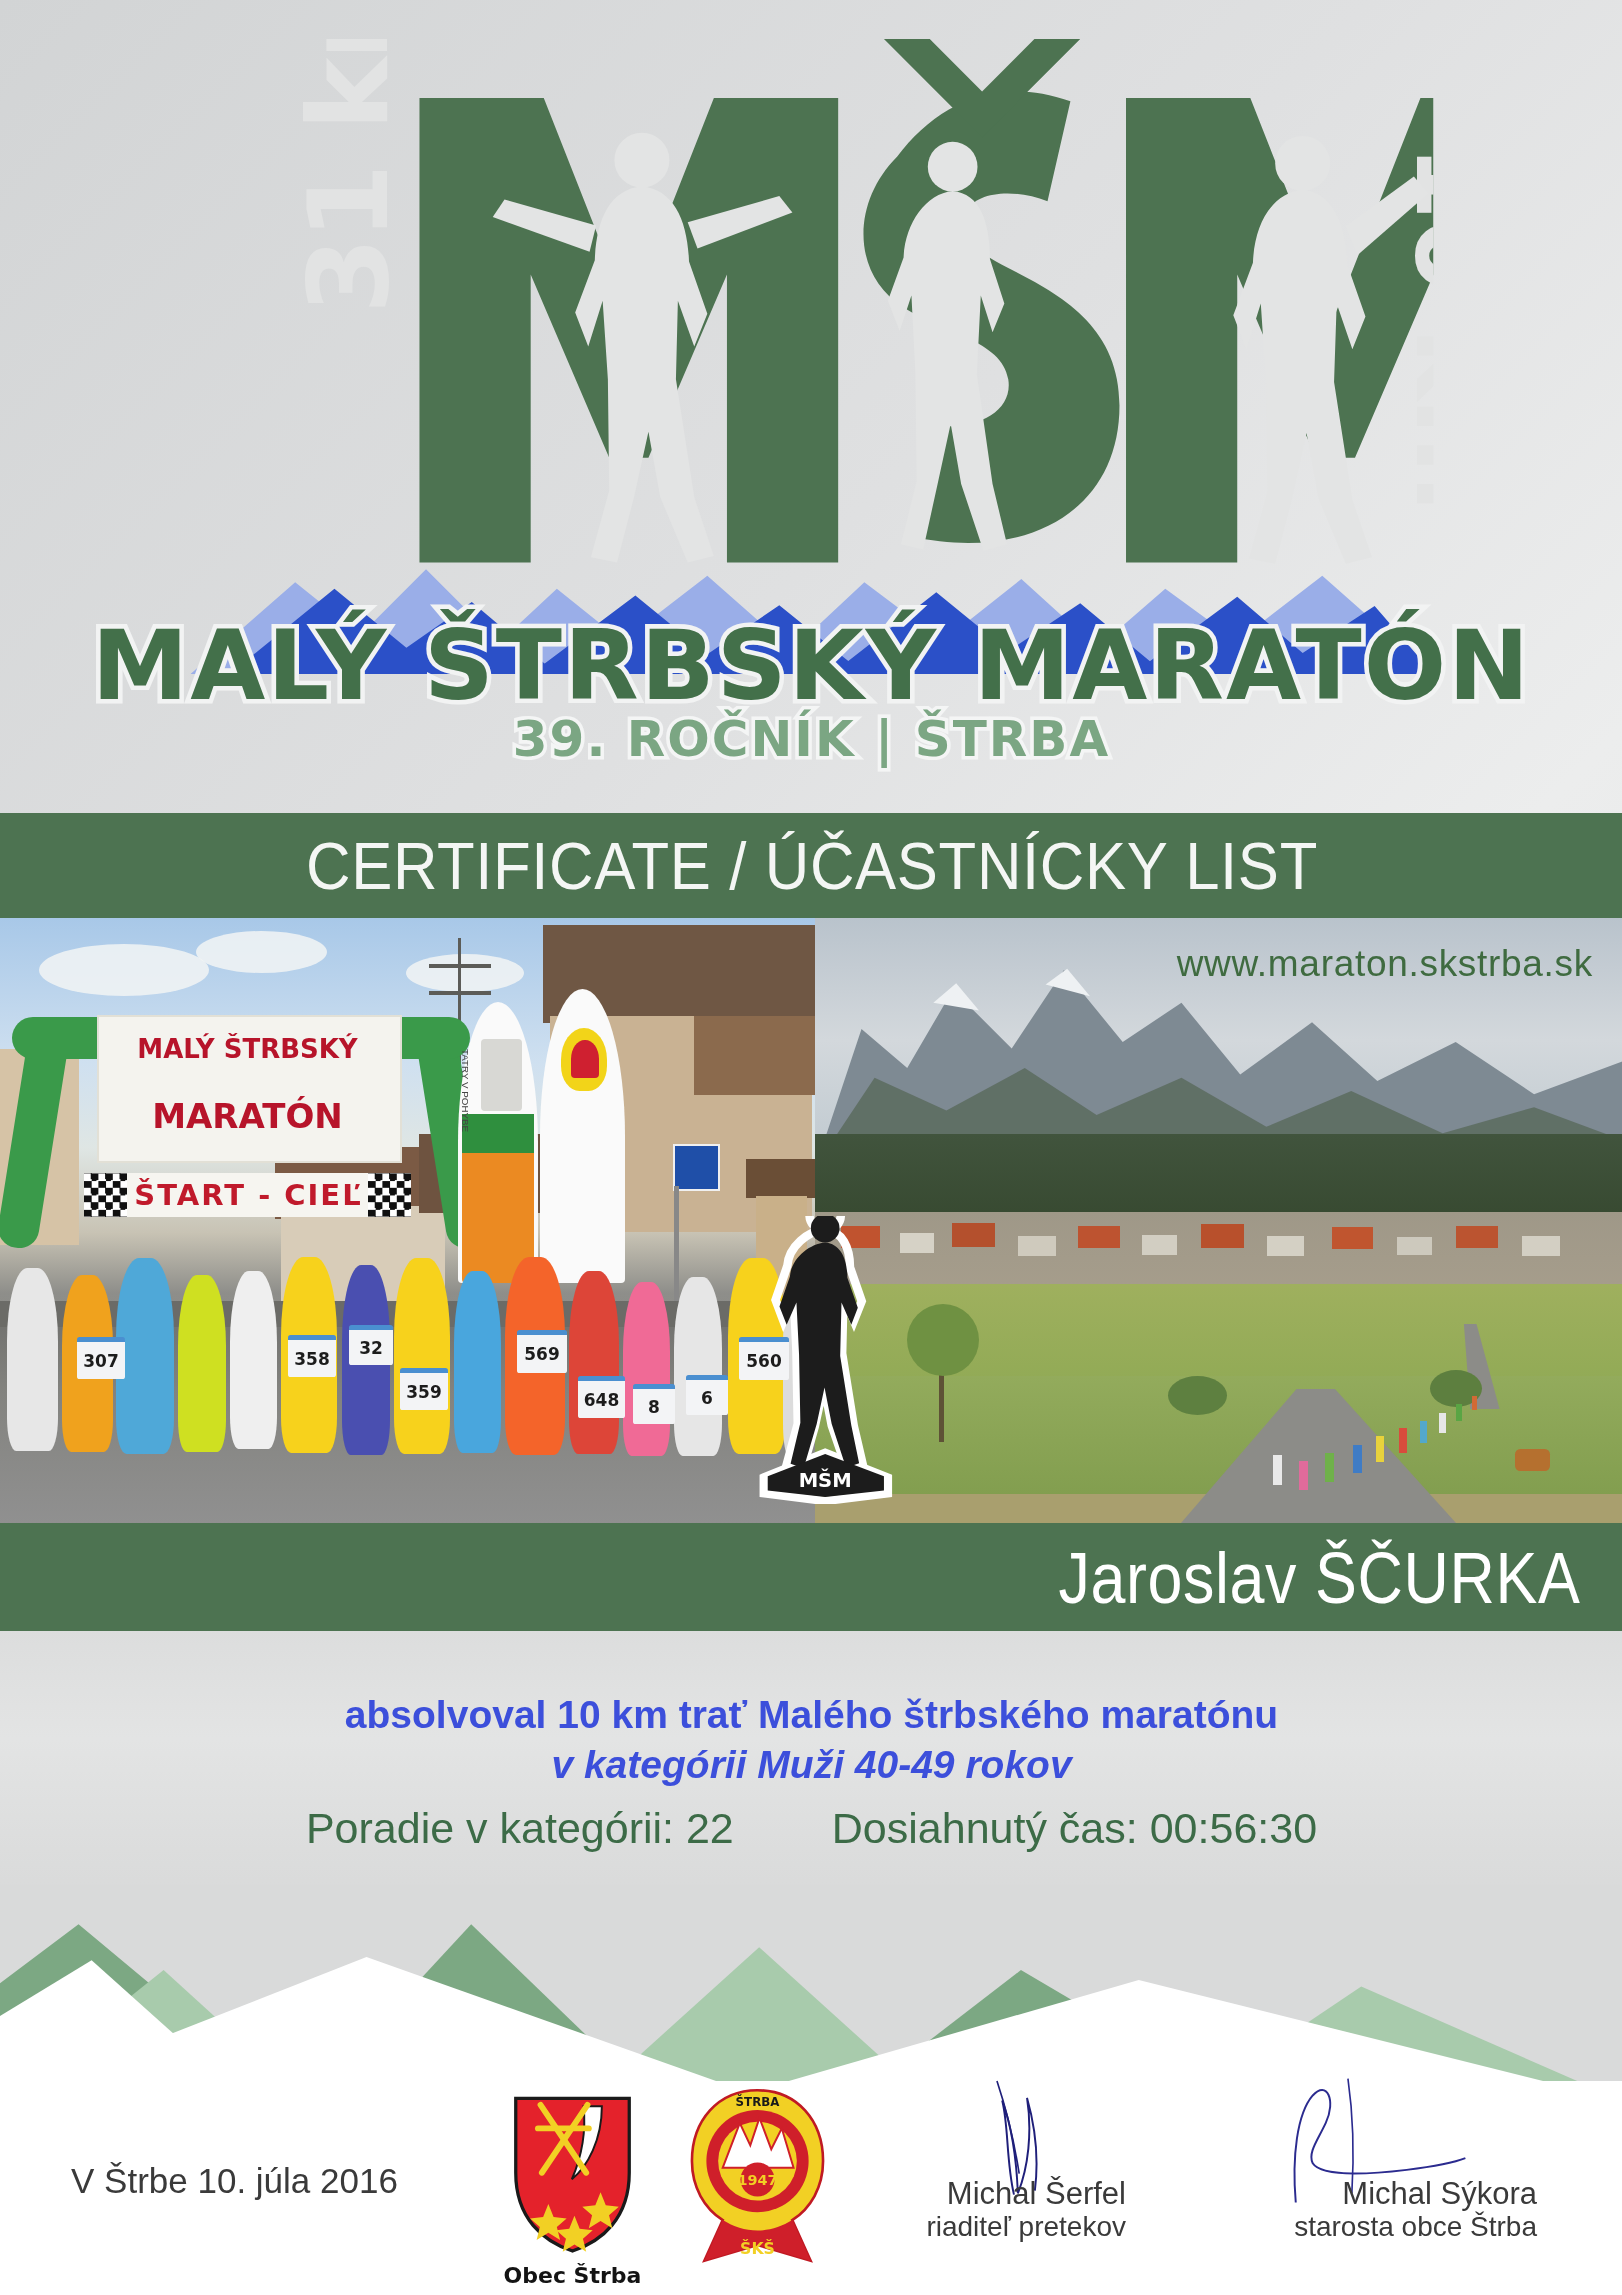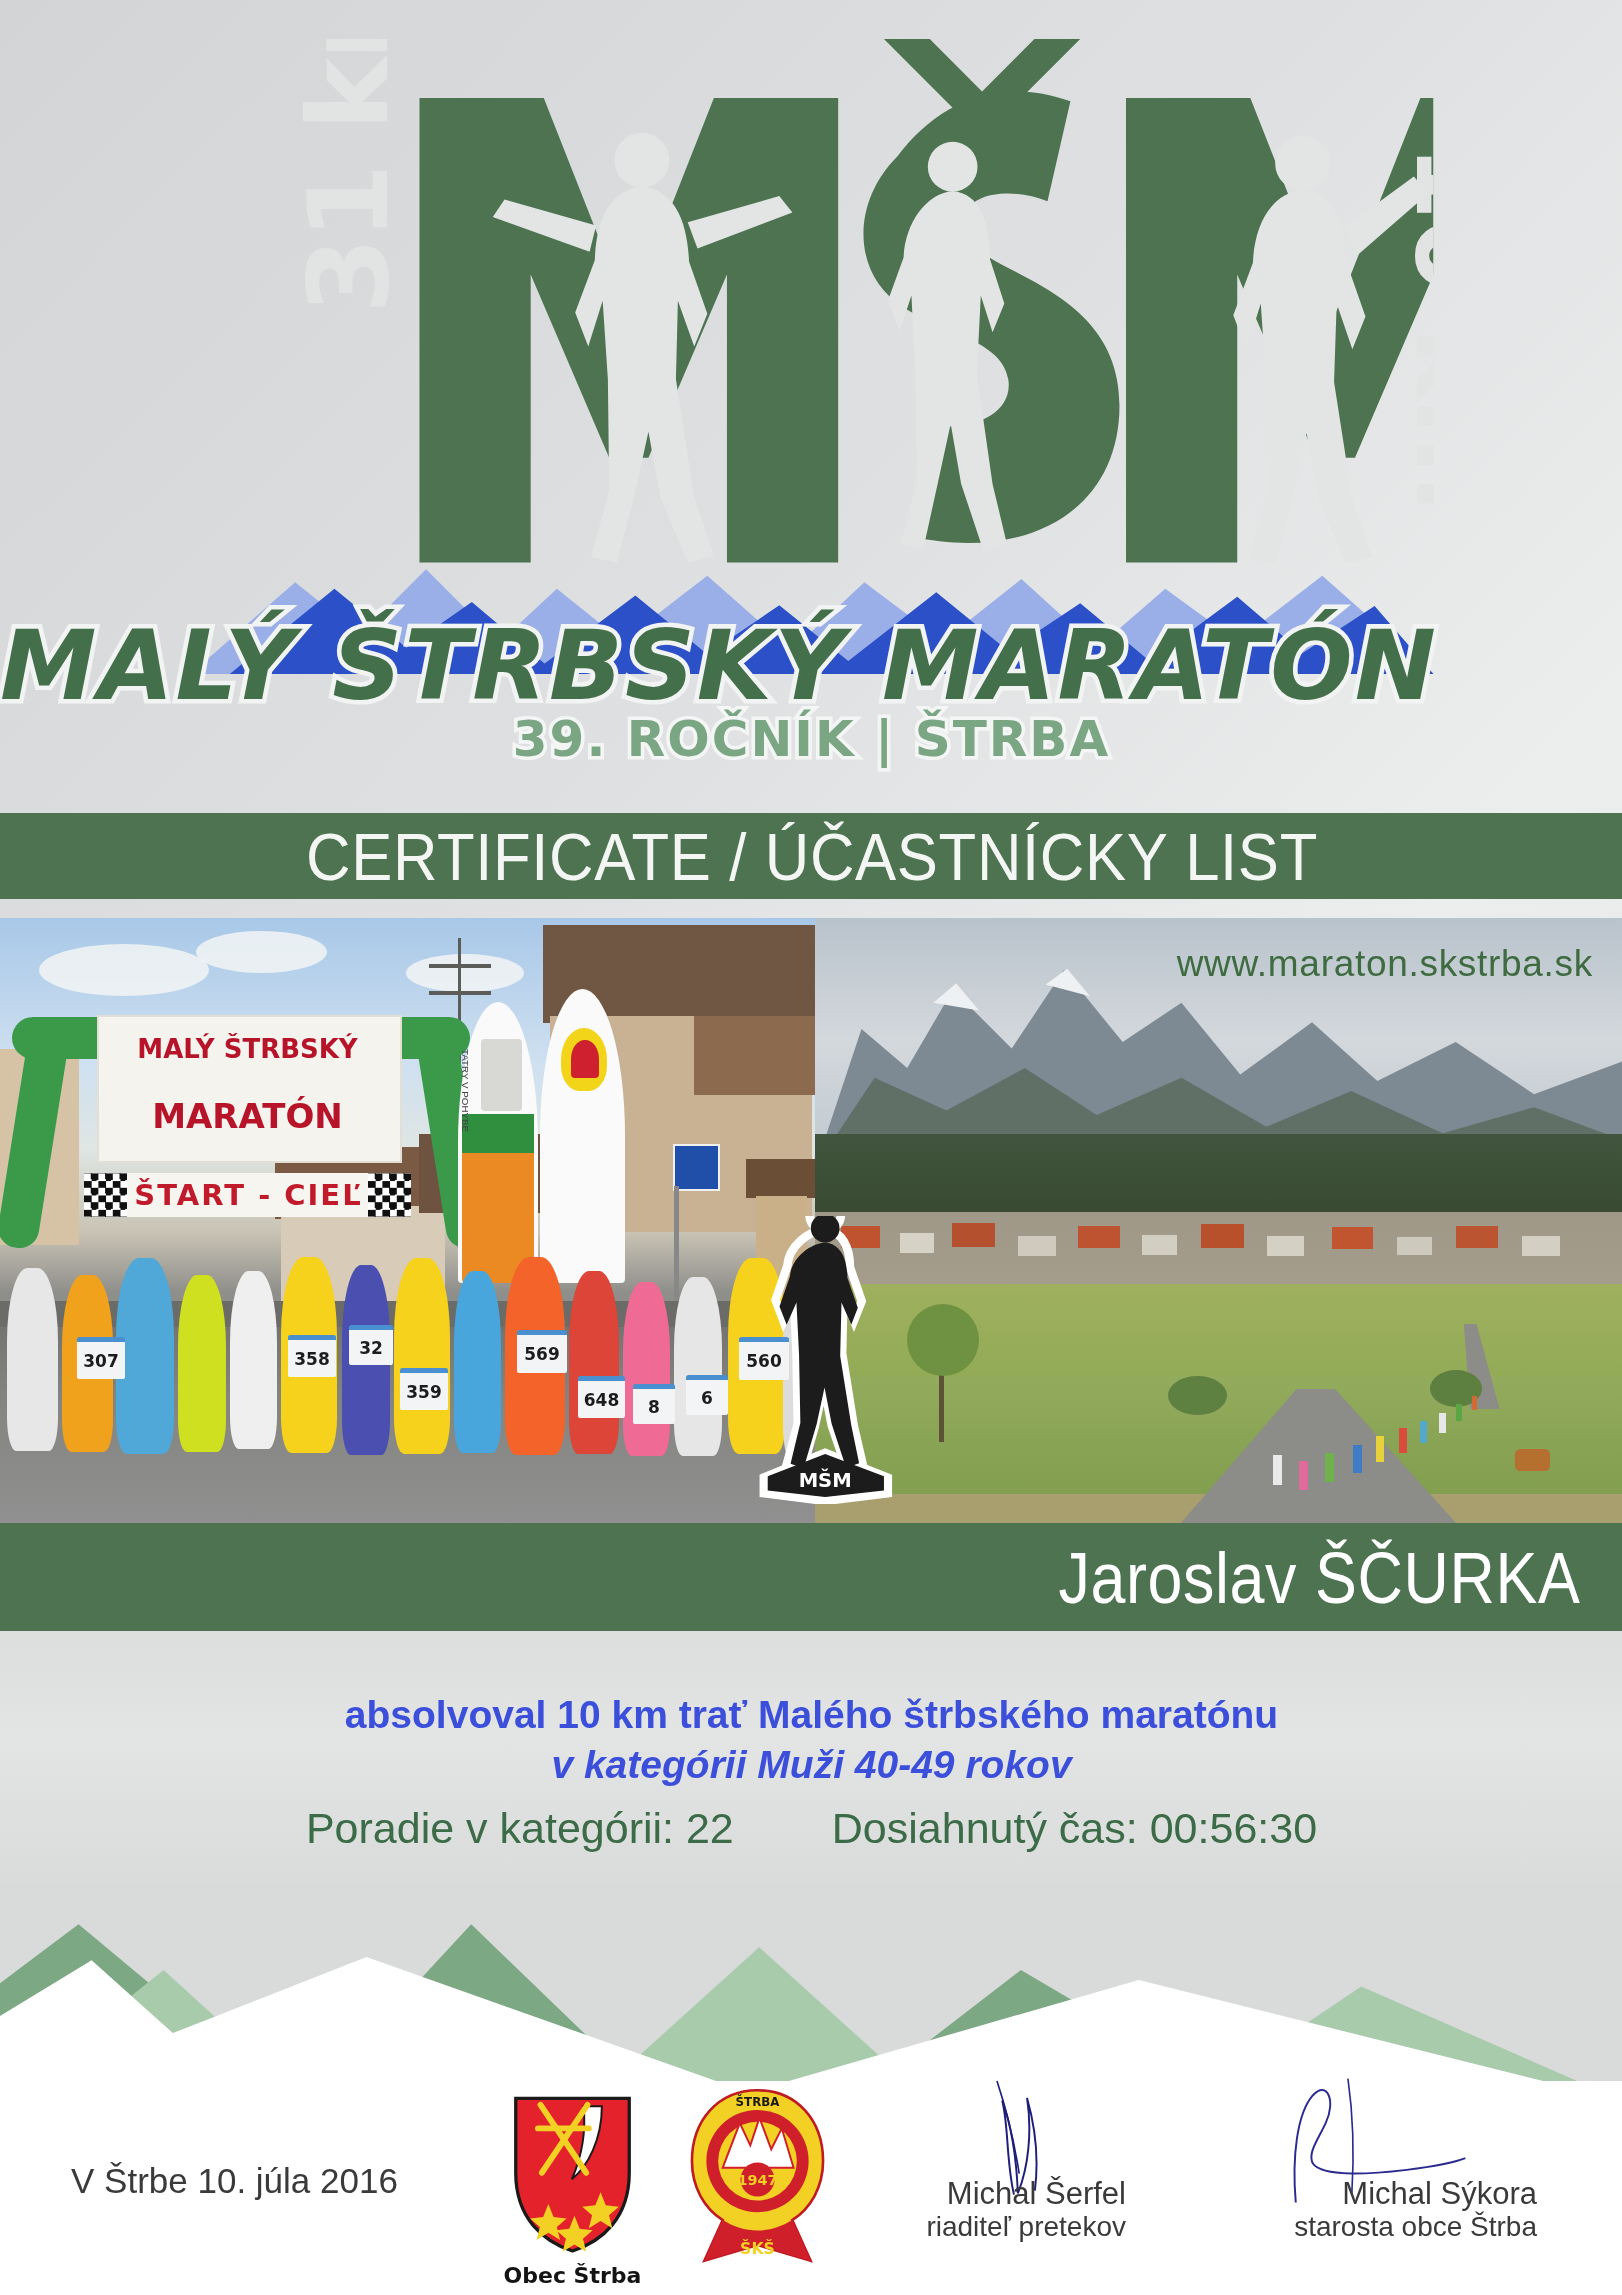--- a/index.html
+++ b/index.html
@@ -15,33 +15,33 @@
   
   .logo-zone{position:absolute;left:0;top:0;width:1623px;height:813px;}
 
   .logo-wrap{position:absolute;left:50%;top:39px;transform:translateX(-50%);
     width:1243px;height:589px;}
   .msm-svg{position:absolute;left:0;top:0;width:1243px;height:589px;}
 
   
   .mtn-svg{position:absolute;left:0;top:504px;width:1243px;height:131px;}
 
-  .maly-title{position:absolute;left:0;right:0;top:609px;
+  .maly-title{position:absolute;left:0;right:0;top:609px;text-align:center;
     font-size:97px;font-weight:bold;letter-spacing:2px;
     color:#43704a;
     -webkit-text-stroke:9.2px #f2f3f3;paint-order:stroke fill;
-    font-family:"DejaVu Sans", sans-serif;font-style:italic;}
+    font-family:"DejaVu Sans", sans-serif;}
   .rocnik{position:absolute;left:0;right:0;top:710px;text-align:center;
     font-size:50px;font-weight:bold;letter-spacing:2px;
     color:#7ba683;
     -webkit-text-stroke:7.2px #f4f5f5;paint-order:stroke fill;
     font-family:"DejaVu Sans", sans-serif;}
 
   
-  .cert-banner{position:absolute;left:0;top:813px;width:1623px;height:86px;
+  .cert-banner{position:absolute;left:0;top:813px;width:1623px;height:105px;
     background:#4d7351;display:flex;align-items:center;justify-content:center;}
   .cert-banner .txt{color:#f4f6f4;font-size:67px;font-weight:normal;letter-spacing:0.7px;
     font-family:"Liberation Sans", sans-serif;
     transform:scaleX(0.92);transform-origin:center;}
 
   
   .photo-strip{position:absolute;left:0;top:918px;width:1623px;height:605px;
     display:flex;overflow:hidden;}
   .photo{position:relative;height:605px;overflow:hidden;}
   .photo-left{width:815px;}

